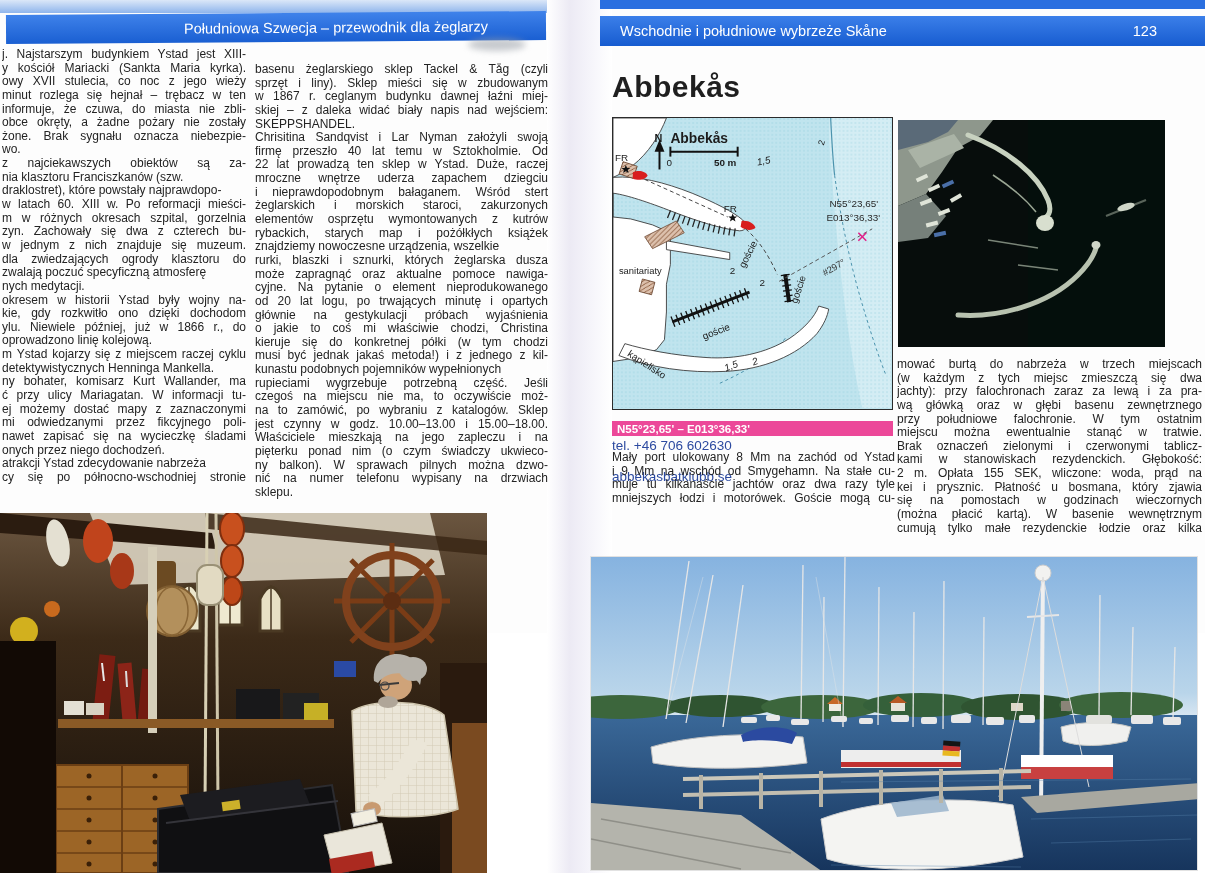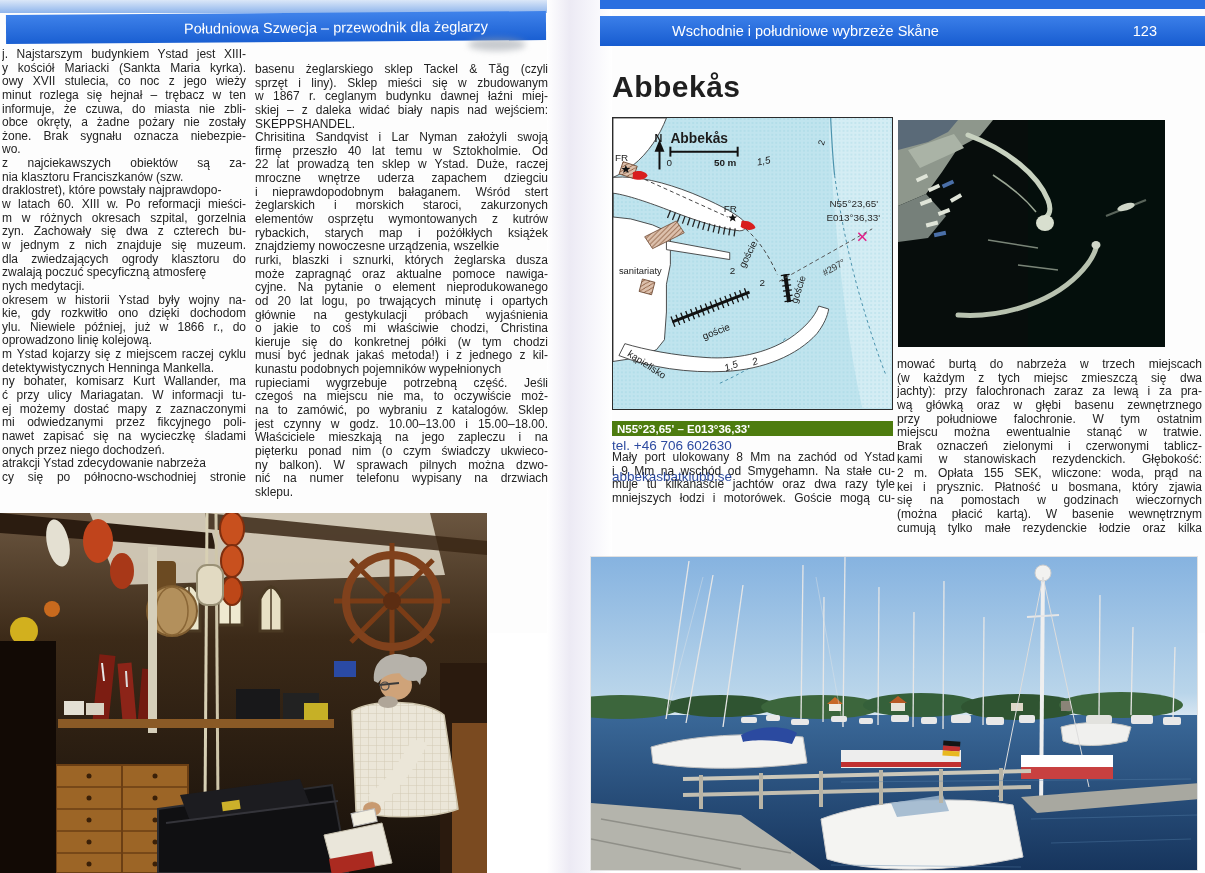--- a/index.html
+++ b/index.html
@@ -9,36 +9,36 @@
 
   
   .hdr-strip-left{left:0;top:0;width:547px;height:13px;background:linear-gradient(180deg,#dbe7f8,#8fb5ec);}
   .hdr-bar-left{left:6px;top:13px;width:540px;height:29px;background:linear-gradient(180deg,#3f82ea,#1a5fd2);
     display:flex;align-items:center;justify-content:center;color:#fff;font-size:14.5px;transform:rotate(-0.4deg);}
   .hdr-bar-left span{padding-left:120px;}
   .hdr-smudge{left:468px;top:38px;width:58px;height:13px;background:#9aa0a8;border-radius:50%;filter:blur(3px);opacity:.55;}
   .hdr-strip-right{left:600px;top:0;width:605px;height:9px;background:#2a6fe0;}
   .hdr-bar-right{left:600px;top:16px;width:605px;height:30px;background:linear-gradient(180deg,#3b7fe9,#175cd0);
     display:flex;align-items:center;color:#fff;font-size:14.5px;}
-  .hdr-bar-right .t{padding-left:28px;flex:1;margin-left:44px;}
+  .hdr-bar-right .t{padding-left:20px;flex:1;}
   .hdr-bar-right .n{padding-right:48px;}
 
   
   .col{position:absolute;font-size:12px;line-height:13.65px;color:#232323;}
   .ln{height:13.65px;white-space:nowrap;overflow:hidden;}
   .ln.j{white-space:normal;text-align:justify;text-align-last:justify;}
   #col1{left:2px;top:48px;width:244px;}
   #col2{left:255px;top:63px;width:293px;}
   #r-intro{left:612px;top:451px;width:283px;}
   #r-col2{left:897px;top:358px;width:305px;}
 
   
   .r-title{left:612px;top:70px;font-size:30px;font-weight:bold;color:#1f1f1f;letter-spacing:.5px;}
   .map-wrap{left:612px;top:117px;width:281px;height:293px;border:1.5px solid #2b2b2b;background:#c0e4ee;}
-  .coord-bar{left:612px;top:421px;width:281px;height:15px;background:#4d7c0f;color:#fff;
+  .coord-bar{left:612px;top:421px;width:281px;height:15px;background:#ec4899;color:#fff;
     font-size:11.5px;font-weight:bold;display:flex;align-items:center;padding-left:5px;}
   .contact{position:absolute;left:612px;color:#2c4aa0;font-size:13.5px;line-height:16px;}
   #phone{top:438px;} #website{top:469px;}
 
   
   .photo{position:absolute;overflow:hidden;background:#111;}
   #shop-photo{left:0;top:513px;width:487px;height:360px;}
   #aerial-photo{left:898px;top:120px;width:267px;height:227px;}
   #marina-photo{left:590px;top:556px;width:608px;height:315px;border:1px solid #e2e2e2;}
 

